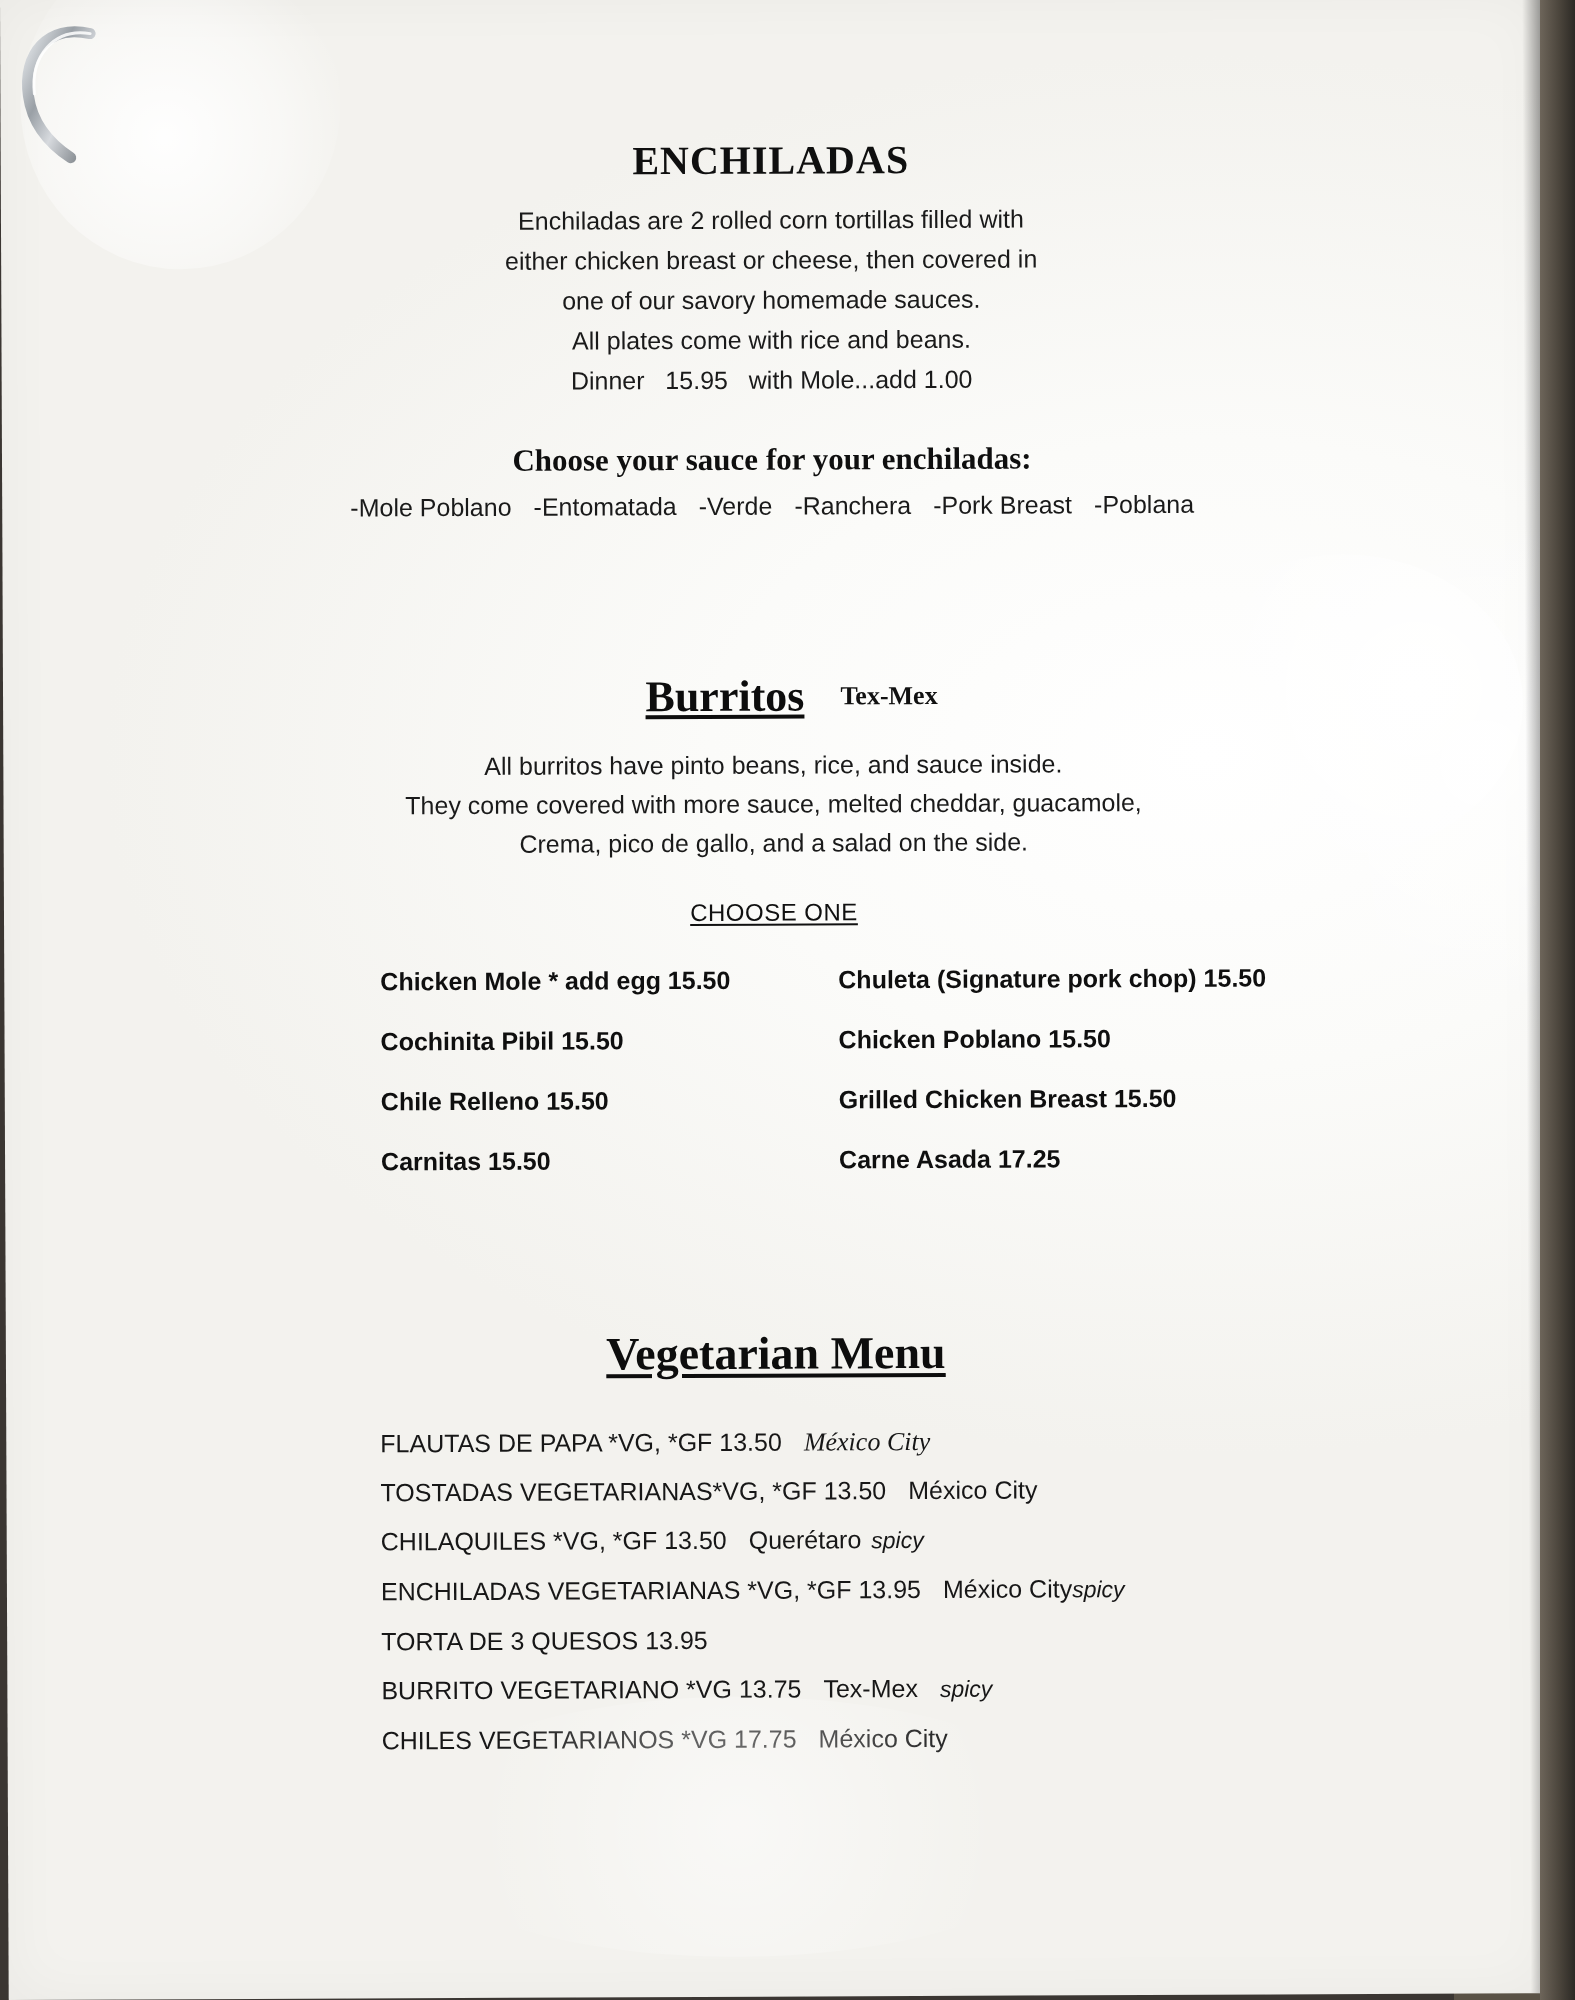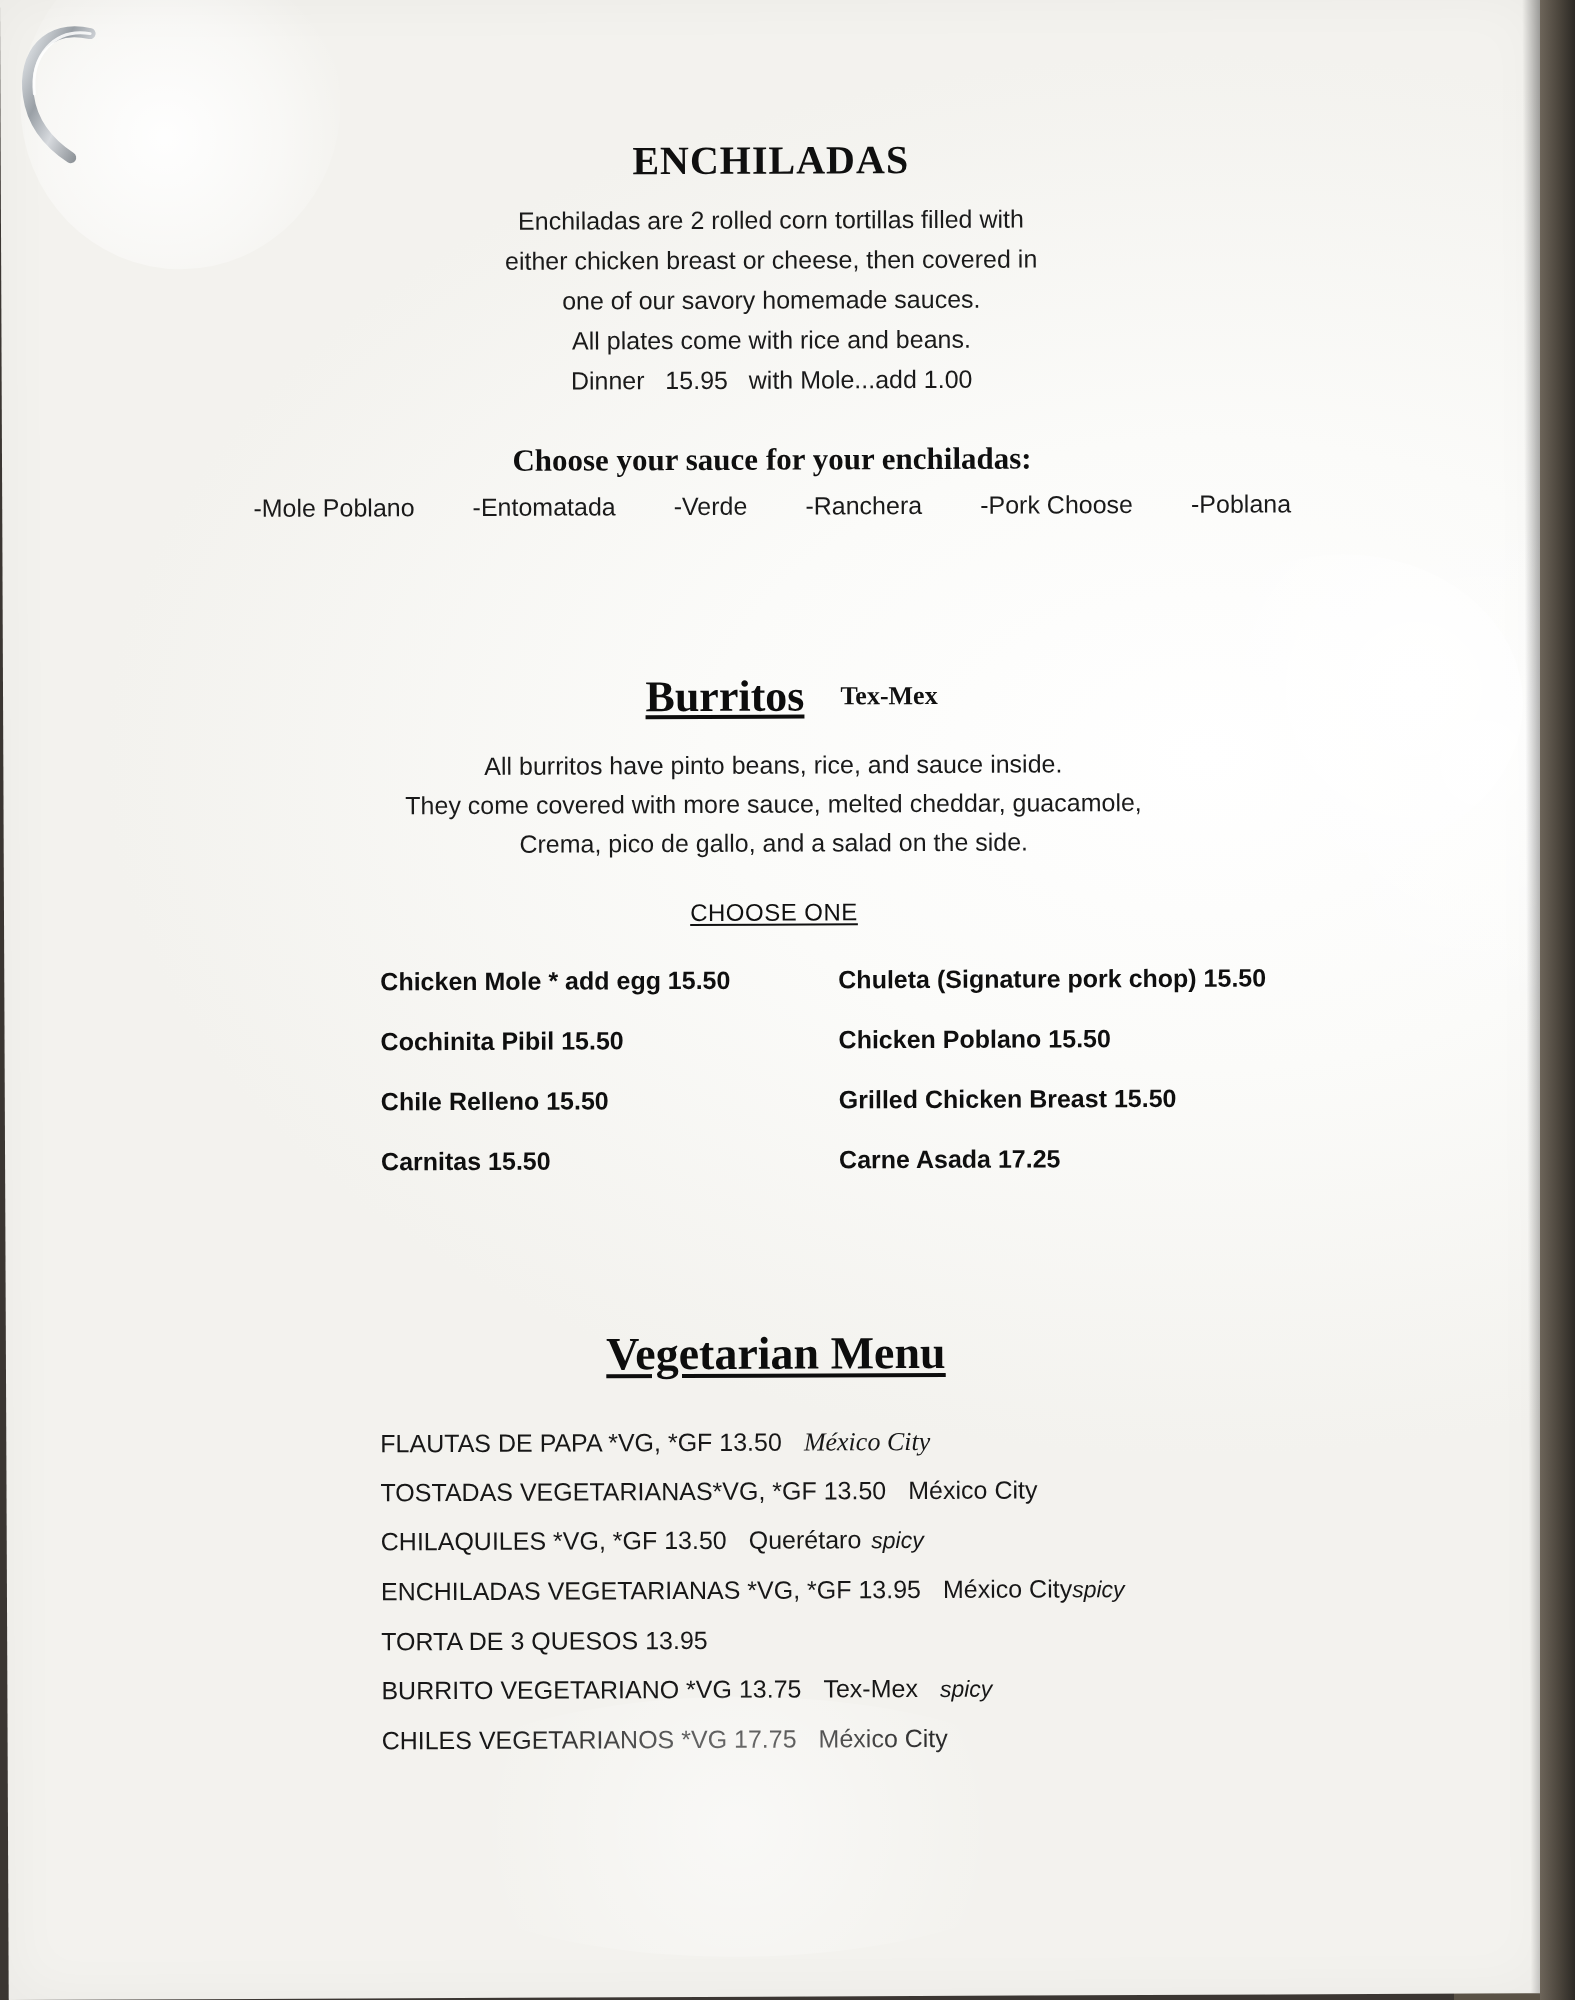--- a/index.html
+++ b/index.html
@@ -128,21 +128,21 @@
     text-align: center;
     margin-top: 42px;
     color: #0f0f0f;
   }
   .sauce-list {
     text-align: center;
     font-size: 25px;
     margin-top: 14px;
     color: #1a1a1a;
   }
-  .sauce-list span { margin: 0 29px; white-space: nowrap; }
+  .sauce-list span { margin: 0 11px; white-space: nowrap; }
 
   
   .burritos-head {
     text-align: center;
     margin-top: 150px;
   }
   .burritos-title {
     font-family: "Liberation Serif", serif;
     font-weight: bold;
     font-size: 44px;
@@ -235,21 +235,21 @@
         <div class="ench-desc">
           <div>Enchiladas are 2 rolled corn tortillas filled with</div>
           <div>either chicken breast or cheese, then covered in</div>
           <div>one of our savory homemade sauces.</div>
           <div>All plates come with rice and beans.</div>
           <div>Dinner   15.95   with Mole...add 1.00</div>
         </div>
 
         <div class="sauce-heading">Choose your sauce for your enchiladas:</div>
         <div class="sauce-list">
-          <span>-Mole Poblano</span><span>-Entomatada</span><span>-Verde</span><span>-Ranchera</span><span>-Pork Choose</span><span>-Poblana</span>
+          <span>-Mole Poblano</span><span>-Entomatada</span><span>-Verde</span><span>-Ranchera</span><span>-Pork Breast</span><span>-Poblana</span>
         </div>
       </div>
 
       <div class="section">
         <div class="burritos-head">
           <span class="burritos-title">Burritos</span><span class="burritos-sub">Tex-Mex</span>
         </div>
         <div class="burritos-desc">
           <div>All burritos have pinto beans, rice, and sauce inside.</div>
           <div>They come covered with more sauce, melted cheddar, guacamole,</div>

